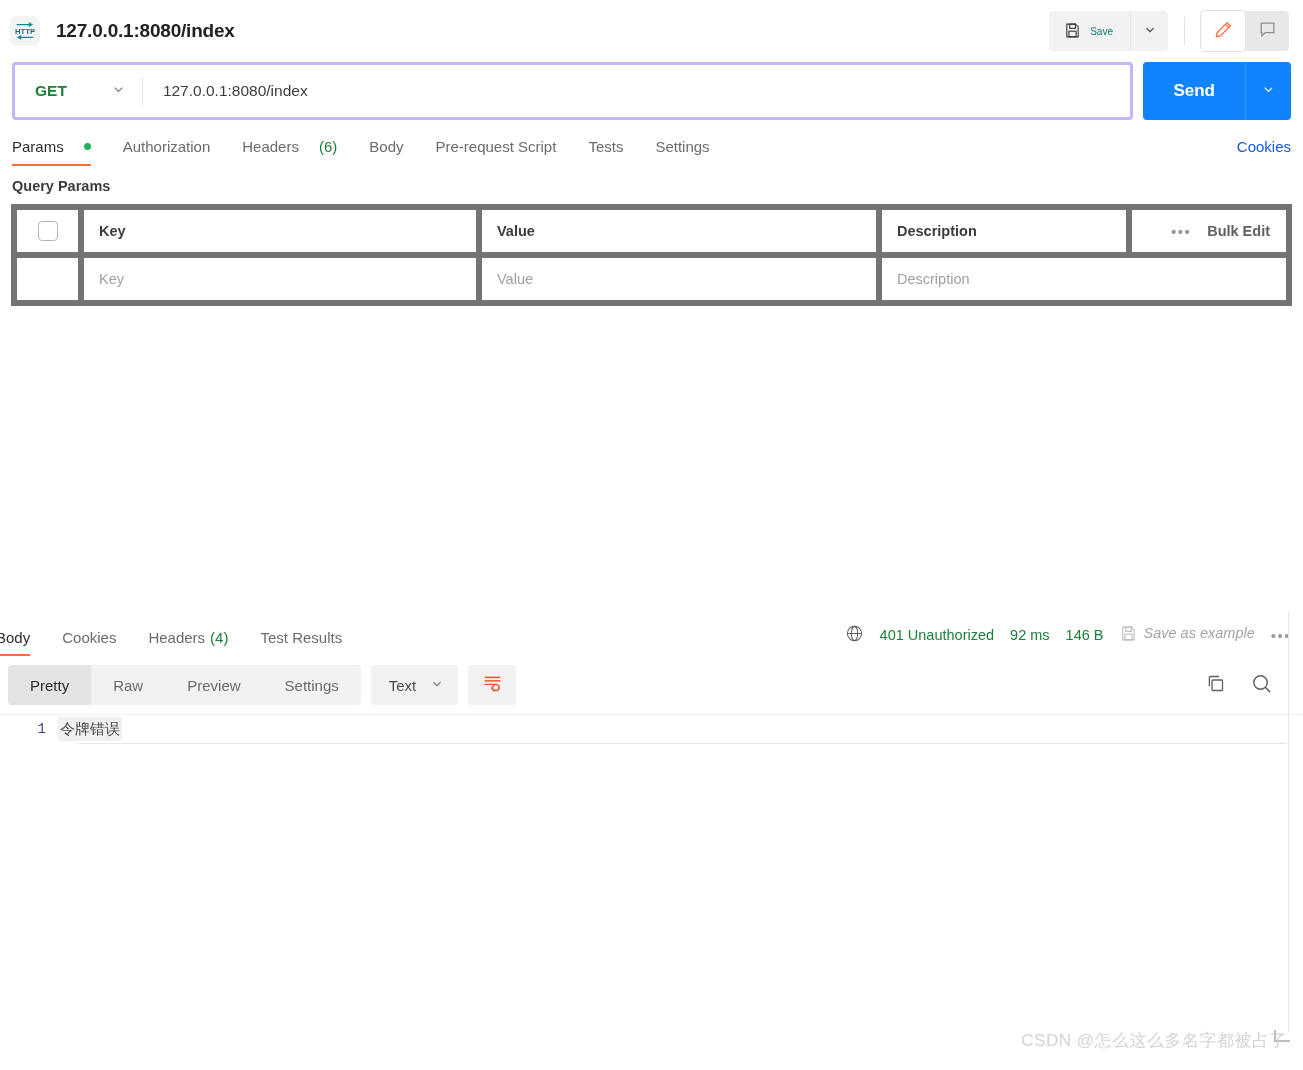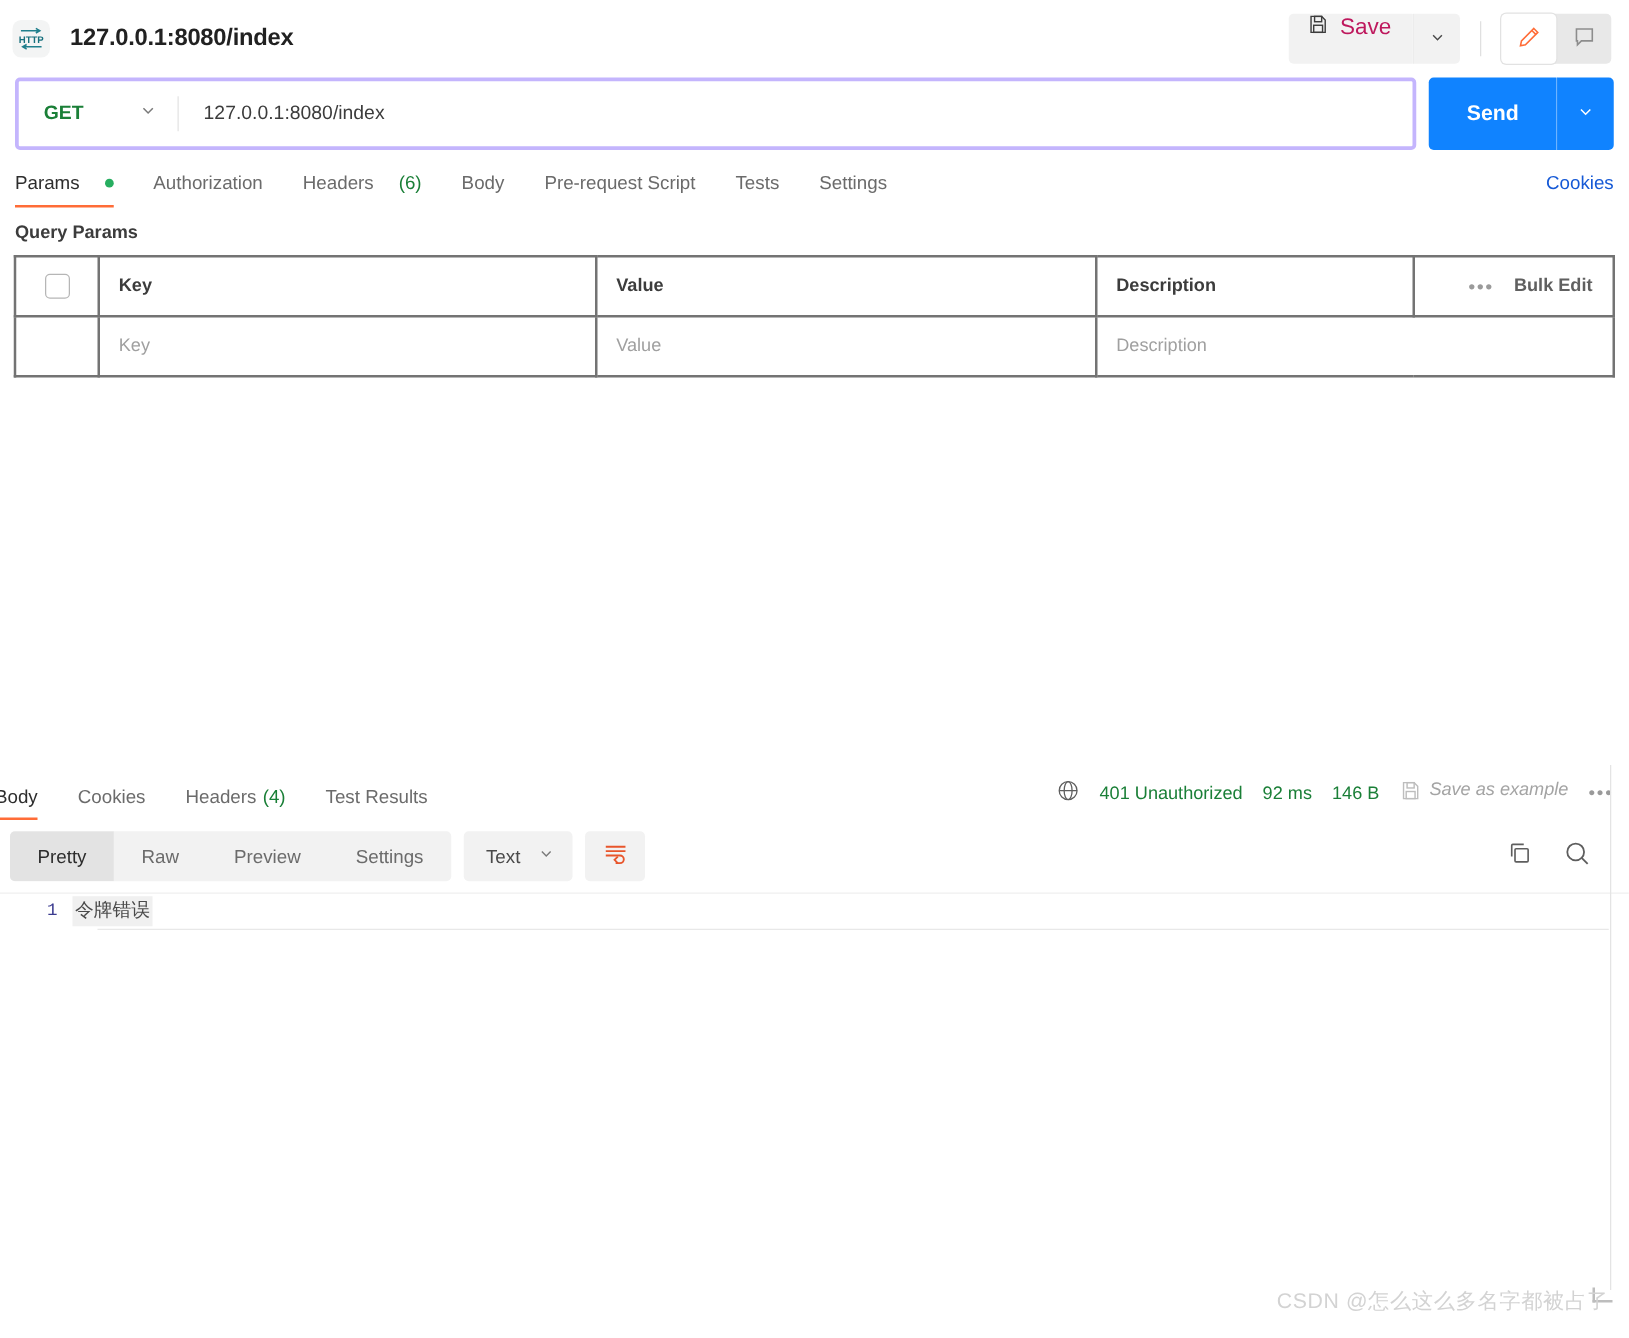--- a/index.html
+++ b/index.html
@@ -37,24 +37,24 @@
     margin-left: auto;
     display: flex;
     align-items: center;
   }
   .save-group { display: flex; align-items: center; }
   .save-btn {
     height: 40px;
     background: #f2f2f2;
     border: none;
     border-radius: 4px 0 0 4px;
-    display: flex; align-items: flex-start; gap: 9px;
+    display: flex; align-items: center; gap: 9px;
     padding: 0 17px 0 15px;
-    font-size: 18px;
-    color: #be185d;
+    font-size: 10px;
+    color: #0f766e;
     font-family: "Liberation Sans", sans-serif;
     cursor: pointer;
   }
   .save-caret {
     height: 40px; width: 38px;
     background: #f2f2f2;
     border: none;
     border-left: 1px solid #e6e6e6;
     border-radius: 0 4px 4px 0;
     display: flex; align-items: center; justify-content: center;
@@ -181,21 +181,21 @@
     color: #3c3c3c;
     padding: 12px 12px 10px 12px;
   }
   .table-wrap { padding: 0 11px; }
   table.params {
     width: 100%;
     border-collapse: collapse;
     table-layout: fixed;
   }
   table.params th, table.params td {
-    border: 2px solid #737373;
+    border: 6px solid #737373;
     height: 48px;
     font-size: 14.5px;
     text-align: left;
     font-weight: normal;
     vertical-align: middle;
   }
   th.c-check, td.c-check { width: 67px; }
   th.c-key,   td.c-key   { width: 398px; padding-left: 15px; }
   th.c-val,   td.c-val   { width: 400px; padding-left: 15px; }
   th.c-desc,  td.c-desc  { padding-left: 15px; }

